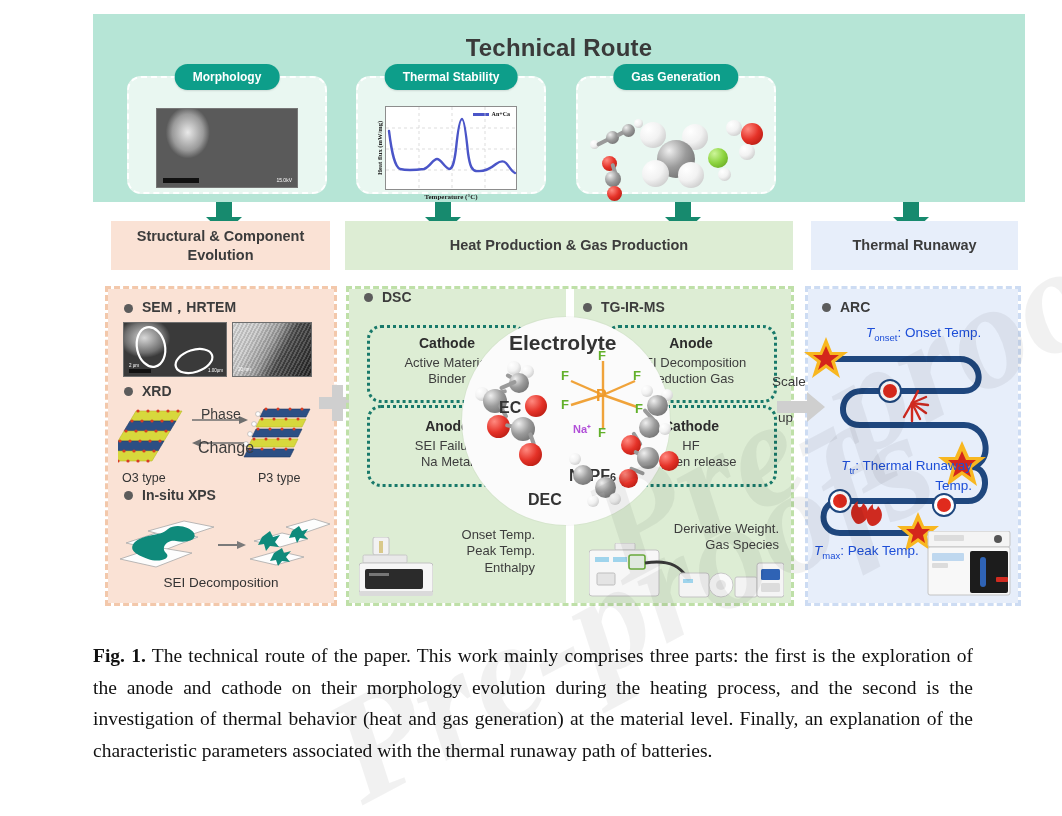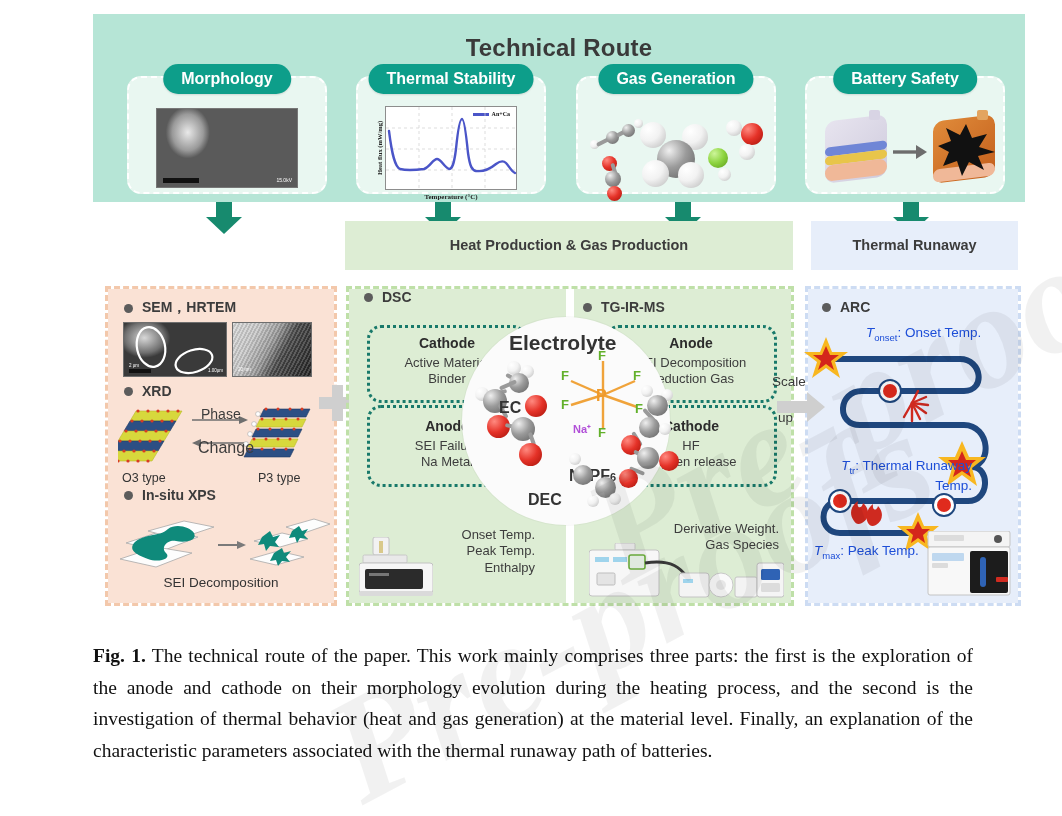--- a/index.html
+++ b/index.html
@@ -55,21 +55,21 @@
     border-radius:14px;
   }
   .tcard.c0 { left:34px;  width:200px; }
   .tcard.c1 { left:263px; width:190px; }
   .tcard.c2 { left:483px; width:200px; }
   .tcard.c3 { left:712px; width:200px; }
 
   .pill {
     position:absolute; top:-14px; left:50%; transform:translateX(-50%);
     background:#0d9e8a; color:#ffffff;
-    font-size:16px; font-weight:bold;
+    font-size:12px; font-weight:bold;
     padding:6px 18px; border-radius:16px;
     white-space:nowrap;
     box-shadow:0 1px 2px rgba(0,0,0,.12);
   }
 
   .tbody { position:absolute; left:0; right:0; top:26px; bottom:6px; }
 
   
   .sem {
     position:absolute; left:50%; transform:translateX(-50%);
@@ -281,58 +281,34 @@
             <line x1="33" y1="0" x2="33" y2="84"></line>
             <line x1="66" y1="0" x2="66" y2="84"></line>
             <line x1="99" y1="0" x2="99" y2="84"></line>
           </g>
           <path d="M3,24 C6,48 9,60 14,62 C22,64 30,63 38,62 C44,60 47,52 51,52 C55,52 58,60 63,62 C66,62 68,58 70,42 C72,22 74,12 76,12 C78,12 80,26 82,46 C84,60 86,63 90,64 C98,65 104,62 110,57 C114,54 117,53 120,56 C123,59 125,64 129,66" fill="none" stroke="#4a55c8" stroke-width="2.4" stroke-linejoin="round" stroke-linecap="round"></path>
         </svg>
       </div>
     </div>
   </div>
 
-  <div class="tcard c3">
-    <div class="pill">Battery Safety</div>
-    <div class="tbody">
-      <div style="position:absolute;inset:0;">
-
-        <div class="batt" style="left:18px;top:14px;width:62px;height:62px;background:linear-gradient(140deg,#e7e4ef,#cfcbdd);transform:skewY(-7deg);"></div>
-        <div class="batt" style="left:18px;top:40px;width:62px;height:9px;background:#6f86d6;transform:skewY(-7deg);"></div>
-        <div class="batt" style="left:18px;top:49px;width:62px;height:9px;background:#e8c54a;transform:skewY(-7deg);"></div>
-        <div class="batt" style="left:18px;top:58px;width:62px;height:16px;background:#f0b898;transform:skewY(-7deg);"></div>
-        <div class="batt" style="left:62px;top:6px;width:11px;height:10px;background:#d8d4e4;border-radius:2px;"></div>
-
-        <svg width="34" height="16" viewBox="0 0 34 16" style="position:absolute;left:86px;top:40px;">
-          <line x1="0" y1="8" x2="24" y2="8" stroke="#6d6d6d" stroke-width="3.4"></line>
-          <polygon points="23,1 34,8 23,15" fill="#6d6d6d"></polygon>
-        </svg>
-
-        <div class="batt" style="left:126px;top:14px;width:62px;height:62px;background:linear-gradient(140deg,#e08b3a,#c35f1c);transform:skewY(-7deg);"></div>
-        <div class="batt" style="left:126px;top:62px;width:62px;height:13px;background:#f0b898;transform:skewY(-7deg);"></div>
-        <div class="batt" style="left:170px;top:6px;width:11px;height:10px;background:#e3a45f;border-radius:2px;"></div>
-        <svg width="60" height="56" viewBox="0 0 60 56" style="position:absolute;left:131px;top:18px;">
-          <polygon points="28,2 34,16 49,12 41,25 57,30 40,34 46,48 31,40 24,54 19,39 5,44 11,30 0,24 13,19 8,6 22,13" fill="#111"></polygon>
-        </svg>
-      </div>
-    </div>
-  </div>
 
   <div class="downstem" style="left:123px;top:188px;"></div>
   <div class="downarrow" style="left:113px;top:203px;"></div>
 
   <div class="downstem" style="left:342px;top:188px;"></div>
   <div class="downarrow" style="left:332px;top:203px;"></div>
 
   <div class="downstem" style="left:582px;top:188px;"></div>
   <div class="downarrow" style="left:572px;top:203px;"></div>
 
   <div class="downstem" style="left:810px;top:188px;"></div>
   <div class="downarrow" style="left:800px;top:203px;"></div>
 
+  <div class="banner b0">Structural &amp; Component Evolution</div>
   <div class="banner b1">Heat Production &amp; Gas Production</div>
   <div class="banner b2">Thermal Runaway</div>
 
   <div class="panel panelA">
     <div class="inner">
       <div class="bullet-head" style="left:16px;top:10px;">
         <span class="dot"></span>
         <span>SEM，HRTEM</span>
       </div>
 

